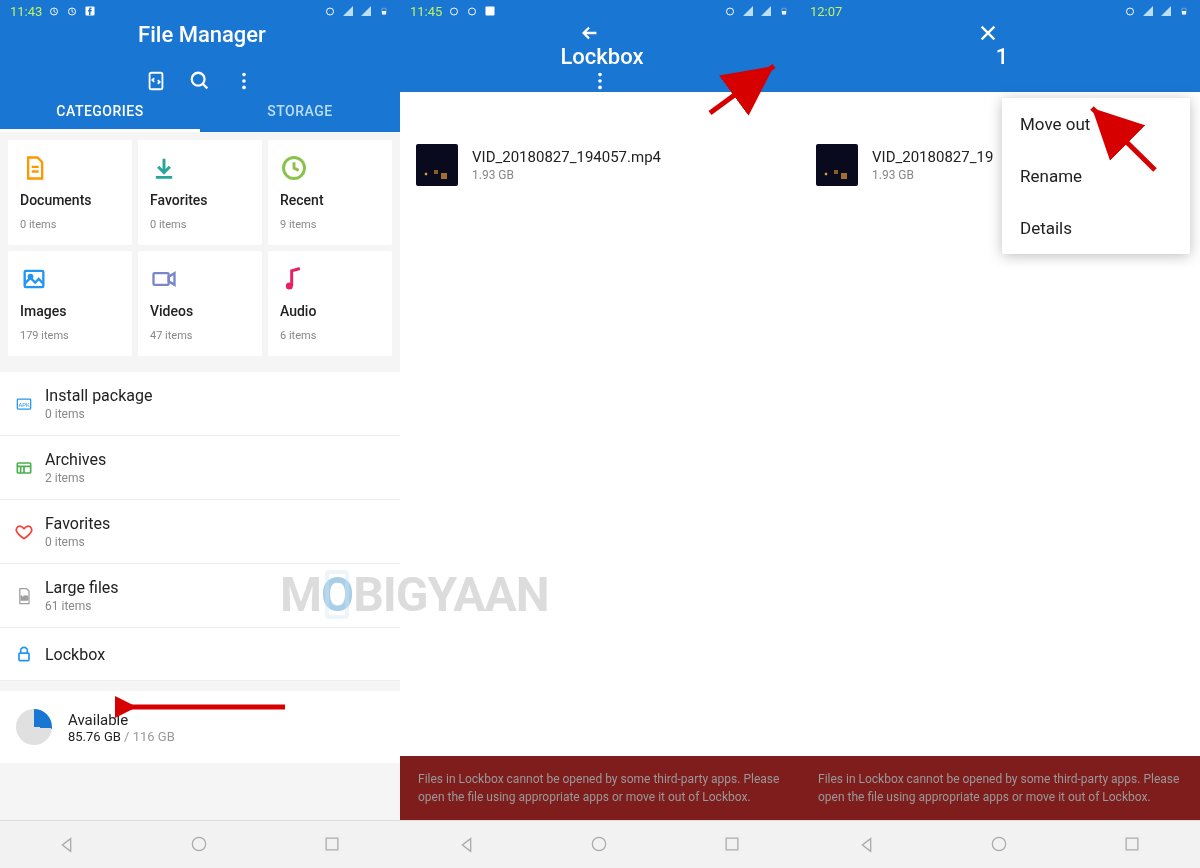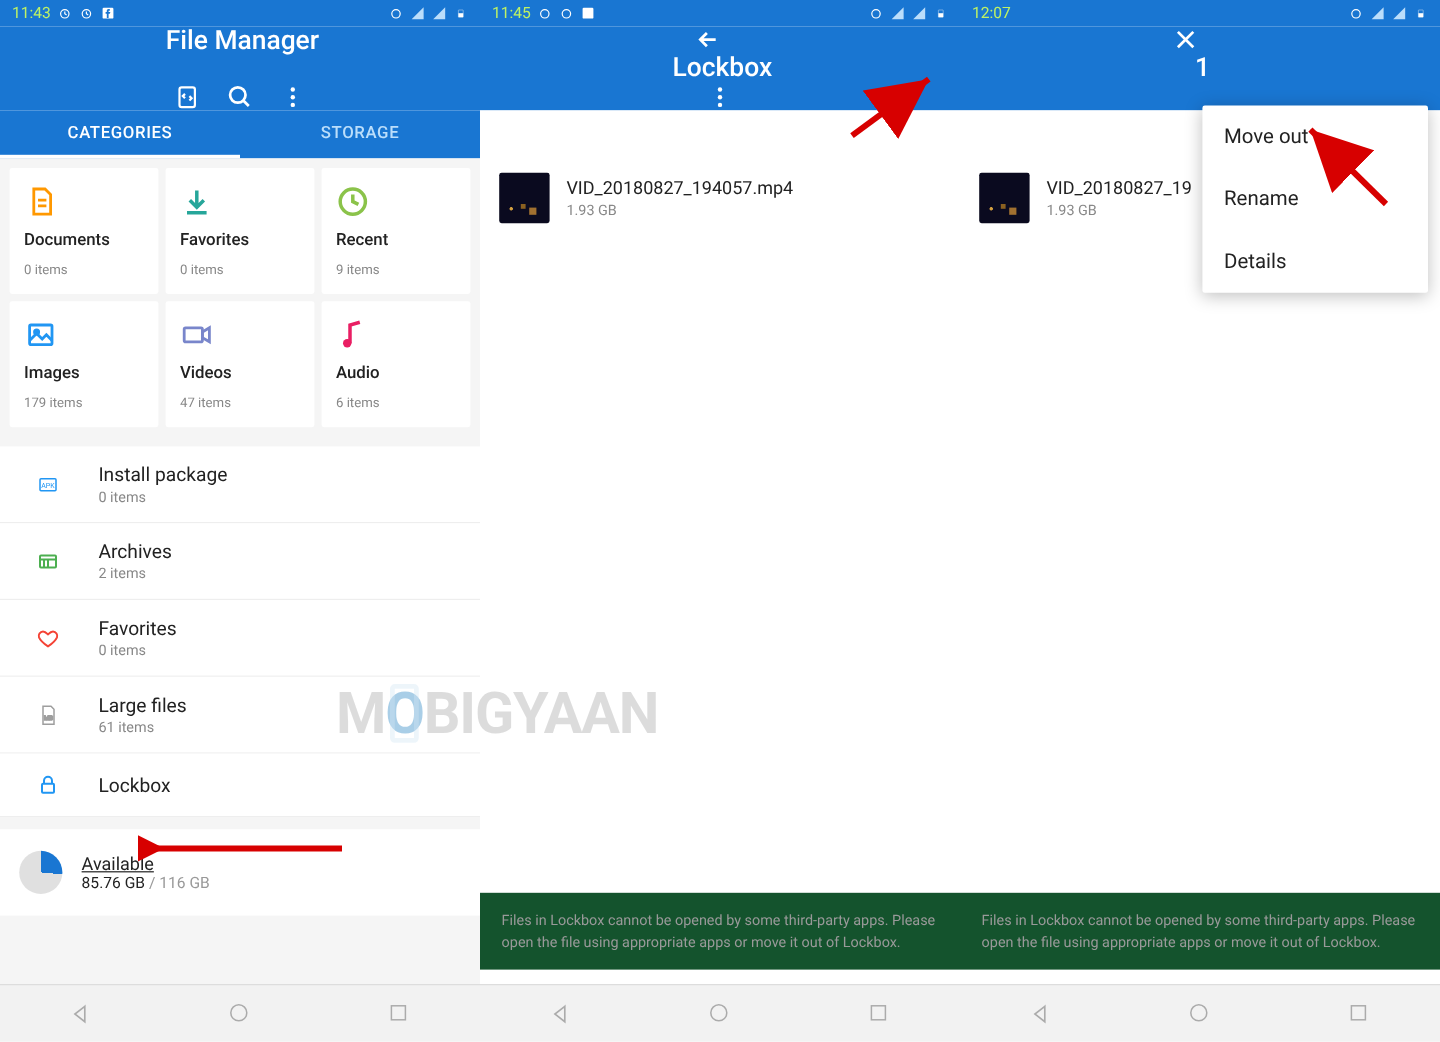--- a/index.html
+++ b/index.html
@@ -21,46 +21,46 @@
 
 .content { flex: 1; overflow-y: auto; background: #f5f5f5; }
 
 .cat-grid { display: flex; flex-wrap: wrap; gap: 6px; padding: 8px; }
 .cat-card { width: calc(33.333% - 4px); background: #fff; padding: 14px 12px; border-radius: 2px; display: flex; flex-direction: column; gap: 10px; cursor: pointer; }
 .cat-icon { width: 28px; height: 28px; }
 .cat-name { font-size: 14px; font-weight: 500; color: #222; }
 .cat-count { font-size: 11px; color: #888; }
 
 .list-section { margin-top: 8px; }
-.list-item { background: #fff; padding: 14px 28px; display: flex; align-items: center; gap: 30px; border-bottom: 1px solid #eee; cursor: pointer; }
+.list-item { background: #fff; padding: 14px 12px; display: flex; align-items: center; gap: 9px; border-bottom: 1px solid #eee; cursor: pointer; }
 .li-icon { width: 24px; height: 24px; display: flex; align-items: center; justify-content: center; }
 .li-text { flex: 1; }
 .li-title { font-size: 16px; color: #222; }
 .li-sub { font-size: 12px; color: #888; margin-top: 2px; }
 
 .storage-row { background: #fff; padding: 18px 16px; display: flex; align-items: center; gap: 16px; margin-top: 10px; }
 .storage-pie { width: 36px; height: 36px; border-radius: 50%; background: conic-gradient(#1976d2 0 95deg, #e0e0e0 95deg 360deg); }
-.storage-txt .s-title { font-size: 15px; color: #222; text-decoration: underline; }
+.storage-txt .s-title { font-size: 15px; color: #222; }
 .storage-txt .s-sub { font-size: 13px; color: #999;}
 .storage-txt .s-free { color: #222; }
 
 .nav-bar { height: 48px; background: #f2f2f2; display: flex; align-items: center; justify-content: space-around; border-top: 1px solid #ddd; }
 .nav-btn { width: 22px; height: 22px; cursor: pointer; opacity: 0.5; }
 
 
 .file-item { display: flex; align-items: center; padding: 12px 16px; gap: 14px; background: #fff; cursor: pointer; margin-top: 40px; }
 .file-thumb { width: 42px; height: 42px; background: #0a0a1f; border-radius: 2px; position: relative; overflow:hidden;}
 .file-thumb::after{content:"";position:absolute;bottom:8px;left:6px;width:8px;height:8px;background:radial-gradient(circle,#d4a040 20%,transparent 30%);box-shadow:10px -2px 0 -2px #8a6020,18px 2px 0 -1px #a07030;}
 .file-name { font-size: 15px; color: #222; }
 .file-size { font-size: 12px; color: #888; margin-top: 2px; }
 
-.lockbox-note { position: absolute; bottom: 60px; left:0; right:0; background: #14532d; padding: 14px 18px; font-size: 12px; color: #999; line-height: 1.5; }
-
-
-.popup { position: absolute; top: 88px; right: 10px; width: 188px; background: #fff; box-shadow: 0 2px 14px rgba(0,0,0,0.25); border-radius: 2px; z-index: 50; }
+.lockbox-note { position: absolute; bottom: 48px; left:0; right:0; background: #7f1d1d; padding: 14px 18px; font-size: 12px; color: #999; line-height: 1.5; }
+
+
+.popup { position: absolute; top: 98px; right: 10px; width: 188px; background: #fff; box-shadow: 0 2px 14px rgba(0,0,0,0.25); border-radius: 2px; z-index: 50; }
 .popup-item { padding: 16px 18px; font-size: 17px; color: #222; cursor: pointer; }
 
 
 .arrow { position: absolute; z-index: 60; pointer-events: none; }
 
 
 .watermark { position: absolute; left: 280px; top: 530px; font-size: 48px; font-weight: 700; color: #9e9e9e; opacity: 0.35; letter-spacing: -1px; pointer-events: none; z-index: 5; margin-top: 36px;}
 .watermark .wm-o { color:#0d75bb; display:inline-block; position:relative;}
 .watermark .wm-o::after{content:"";position:absolute;left:4px;top:4px;right:4px;bottom:4px;border:4px solid #7fb8df;border-radius:4px;opacity:0.4;}
 

